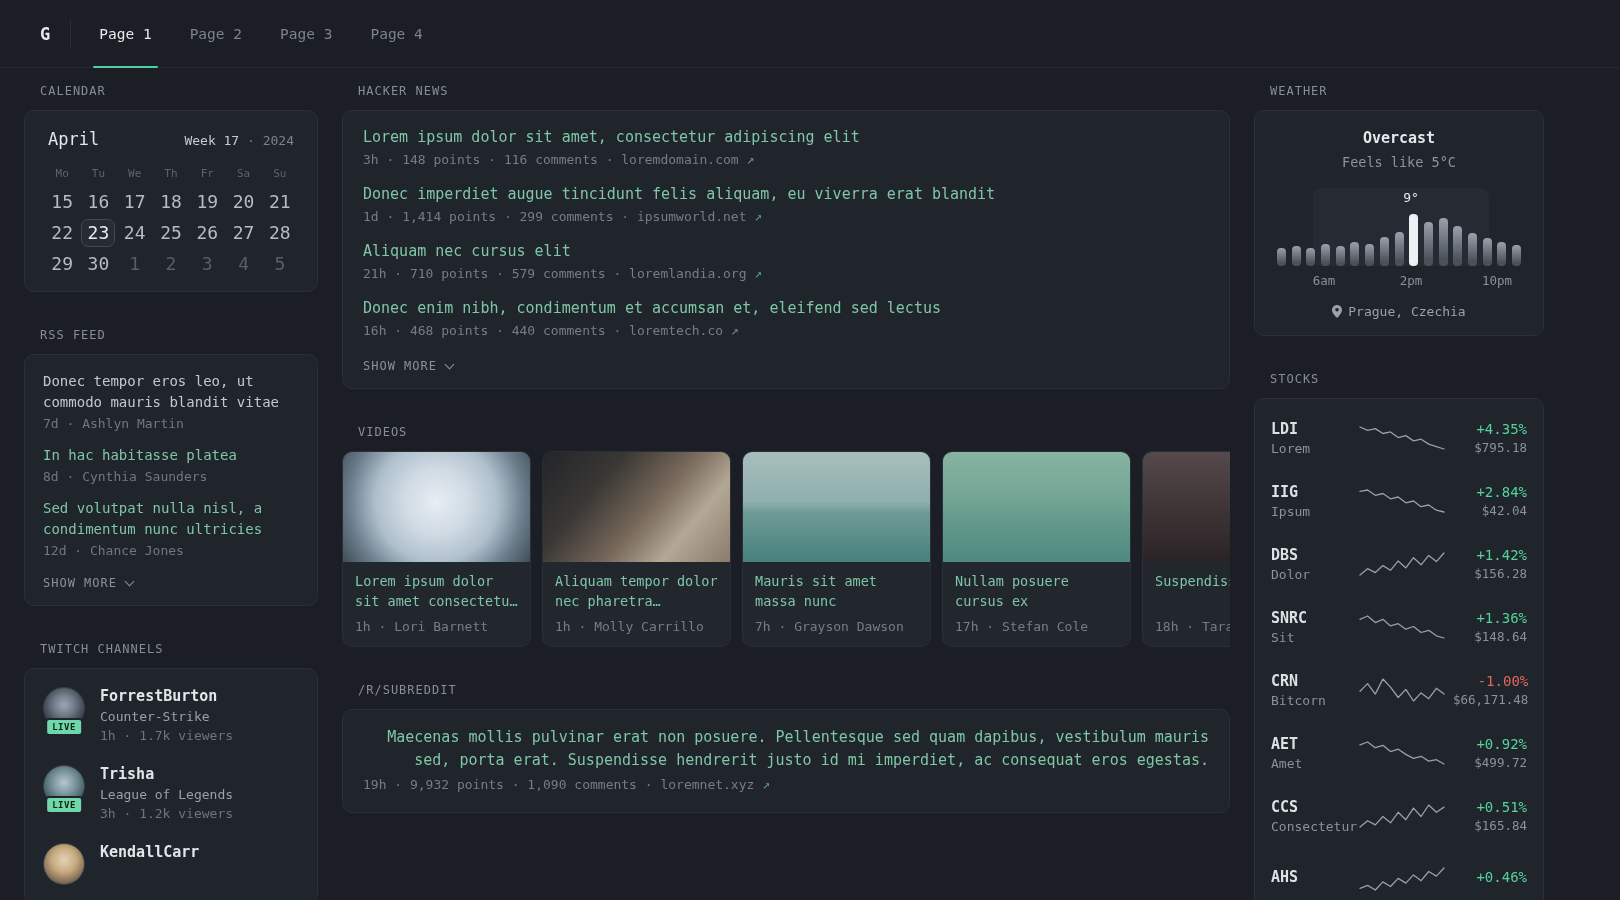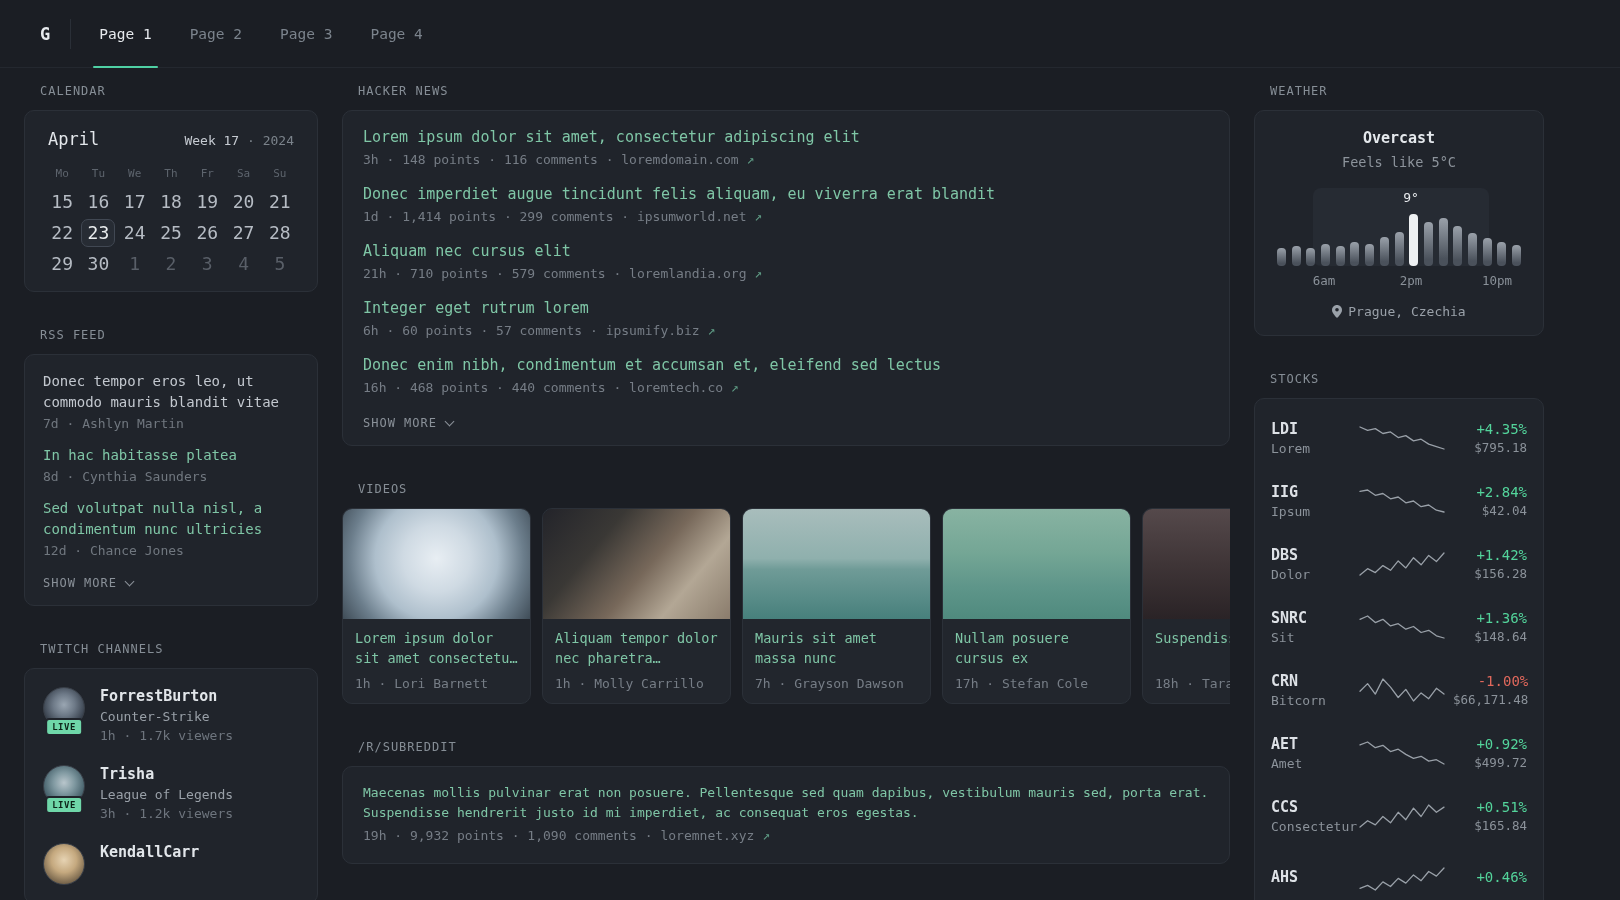--- a/index.html
+++ b/index.html
@@ -62,21 +62,21 @@
   .tw-viewers { font-size:13px; color:#6e757e; margin-top:4px; display:block; }
 
   
   .hn-panel { padding:16px 20px 14px; }
   .hn-item { margin-bottom:17px; }
   .hn-title { font-size:15px; color:var(--link); display:block; line-height:1.4; cursor:pointer; }
   .hn-meta { font-size:13px; color:#767d86; margin-top:4px; display:block; }
   .hn-domain { color:#767d86; cursor:pointer; }
   .ext { color:#5f9c85; }
   .sub-panel { padding:16px 20px 20px; }
-  .sub-title { font-size:13px; color:var(--link); line-height:1.5; display:block; cursor:pointer; }
+  .sub-title { font-size:15px; color:var(--link); line-height:1.5; display:block; cursor:pointer;text-align:right; }
   .sub-meta { font-size:13px; color:#767d86; margin-top:6px; display:block; }
 
   
   .video-row { display:flex; gap:11px; overflow:hidden;align-items:center; }
   .vcard { width:189px; flex:none; background:#22262d; border:1px solid #2b3038; border-radius:10px; overflow:hidden; cursor:pointer; }
   .vthumb { height:110px; }
   .thumb-0 { background:radial-gradient(circle at 50% 45%, #e8eef3 0%, #cfdae3 30%, #aebfcc 55%, #6c7e8c 78%, #3f4c57 100%); }
   .thumb-1 { background:linear-gradient(130deg, #23242a 0%, #3a3835 30%, #77685a 55%, #b3a795 75%, #8a7c6c 100%); }
   .thumb-2 { background:linear-gradient(180deg, #a8bdbc 0%, #8fb0ad 45%, #6f9b97 55%, #47807c 100%); }
   .thumb-3 { background:linear-gradient(180deg, #88b3a2 0%, #74a695 40%, #5f968a 70%, #4f8a7e 100%); }
@@ -241,24 +241,20 @@
           <a class="hn-title">Lorem ipsum dolor sit amet, consectetur adipiscing elit</a>
           <span class="hn-meta"><span>3h · 148 points · 116 comments · </span><a class="hn-domain">loremdomain.com</a> <span class="ext">↗</span></span>
         </div>
         <div class="hn-item">
           <a class="hn-title">Donec imperdiet augue tincidunt felis aliquam, eu viverra erat blandit</a>
           <span class="hn-meta"><span>1d · 1,414 points · 299 comments · </span><a class="hn-domain">ipsumworld.net</a> <span class="ext">↗</span></span>
         </div>
         <div class="hn-item">
           <a class="hn-title">Aliquam nec cursus elit</a>
           <span class="hn-meta"><span>21h · 710 points · 579 comments · </span><a class="hn-domain">loremlandia.org</a> <span class="ext">↗</span></span>
-        </div>
-        <div class="hn-item">
-          <a class="hn-title">Integer eget rutrum lorem</a>
-          <span class="hn-meta"><span>6h · 60 points · 57 comments · </span><a class="hn-domain">ipsumify.biz</a> <span class="ext">↗</span></span>
         </div>
         <div class="hn-item">
           <a class="hn-title">Donec enim nibh, condimentum et accumsan et, eleifend sed lectus</a>
           <span class="hn-meta"><span>16h · 468 points · 440 comments · </span><a class="hn-domain">loremtech.co</a> <span class="ext">↗</span></span>
         </div>
         <a class="show-more">
             <span>SHOW MORE</span>
             <i class="chev"></i>
           </a>
       </div>

